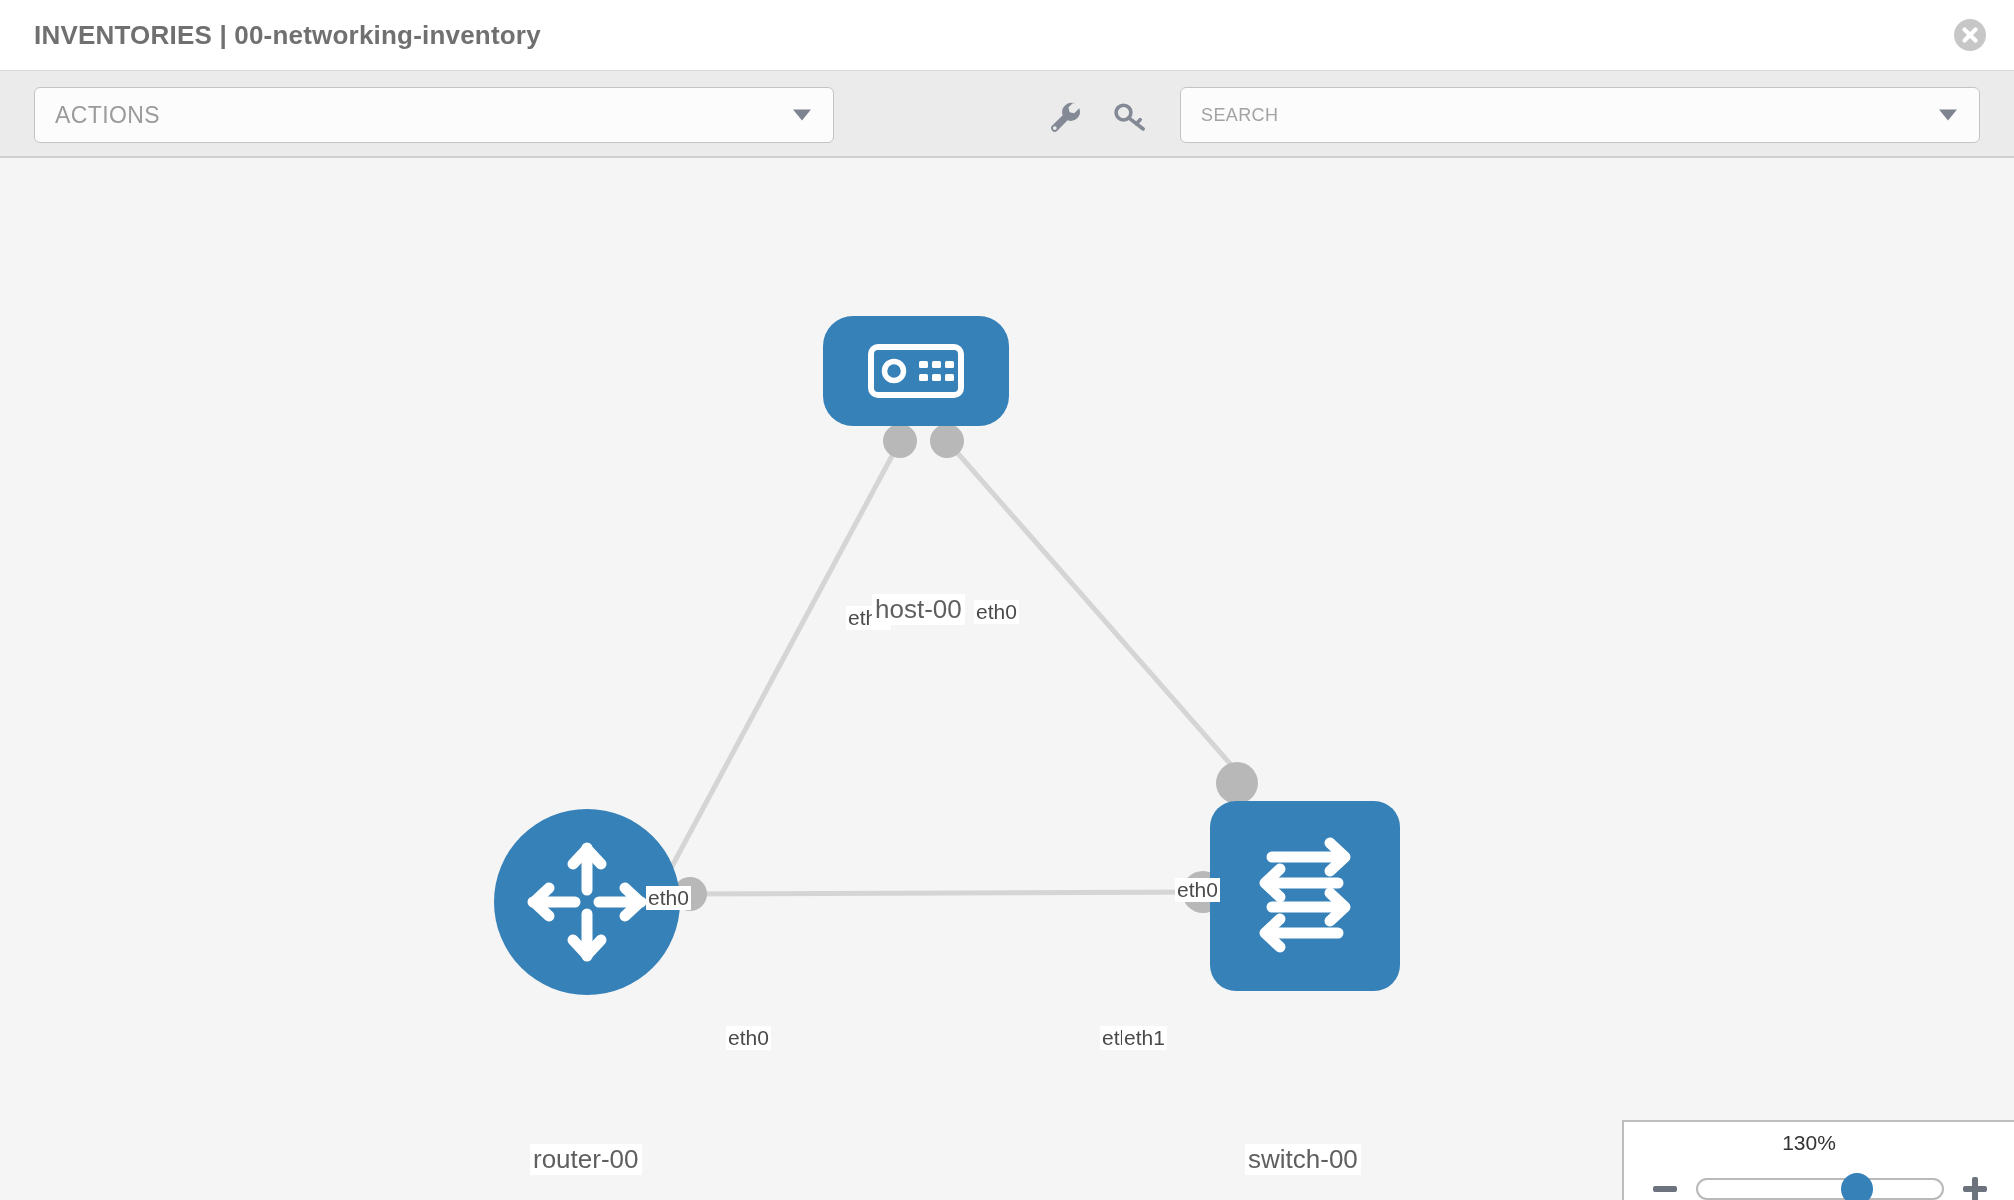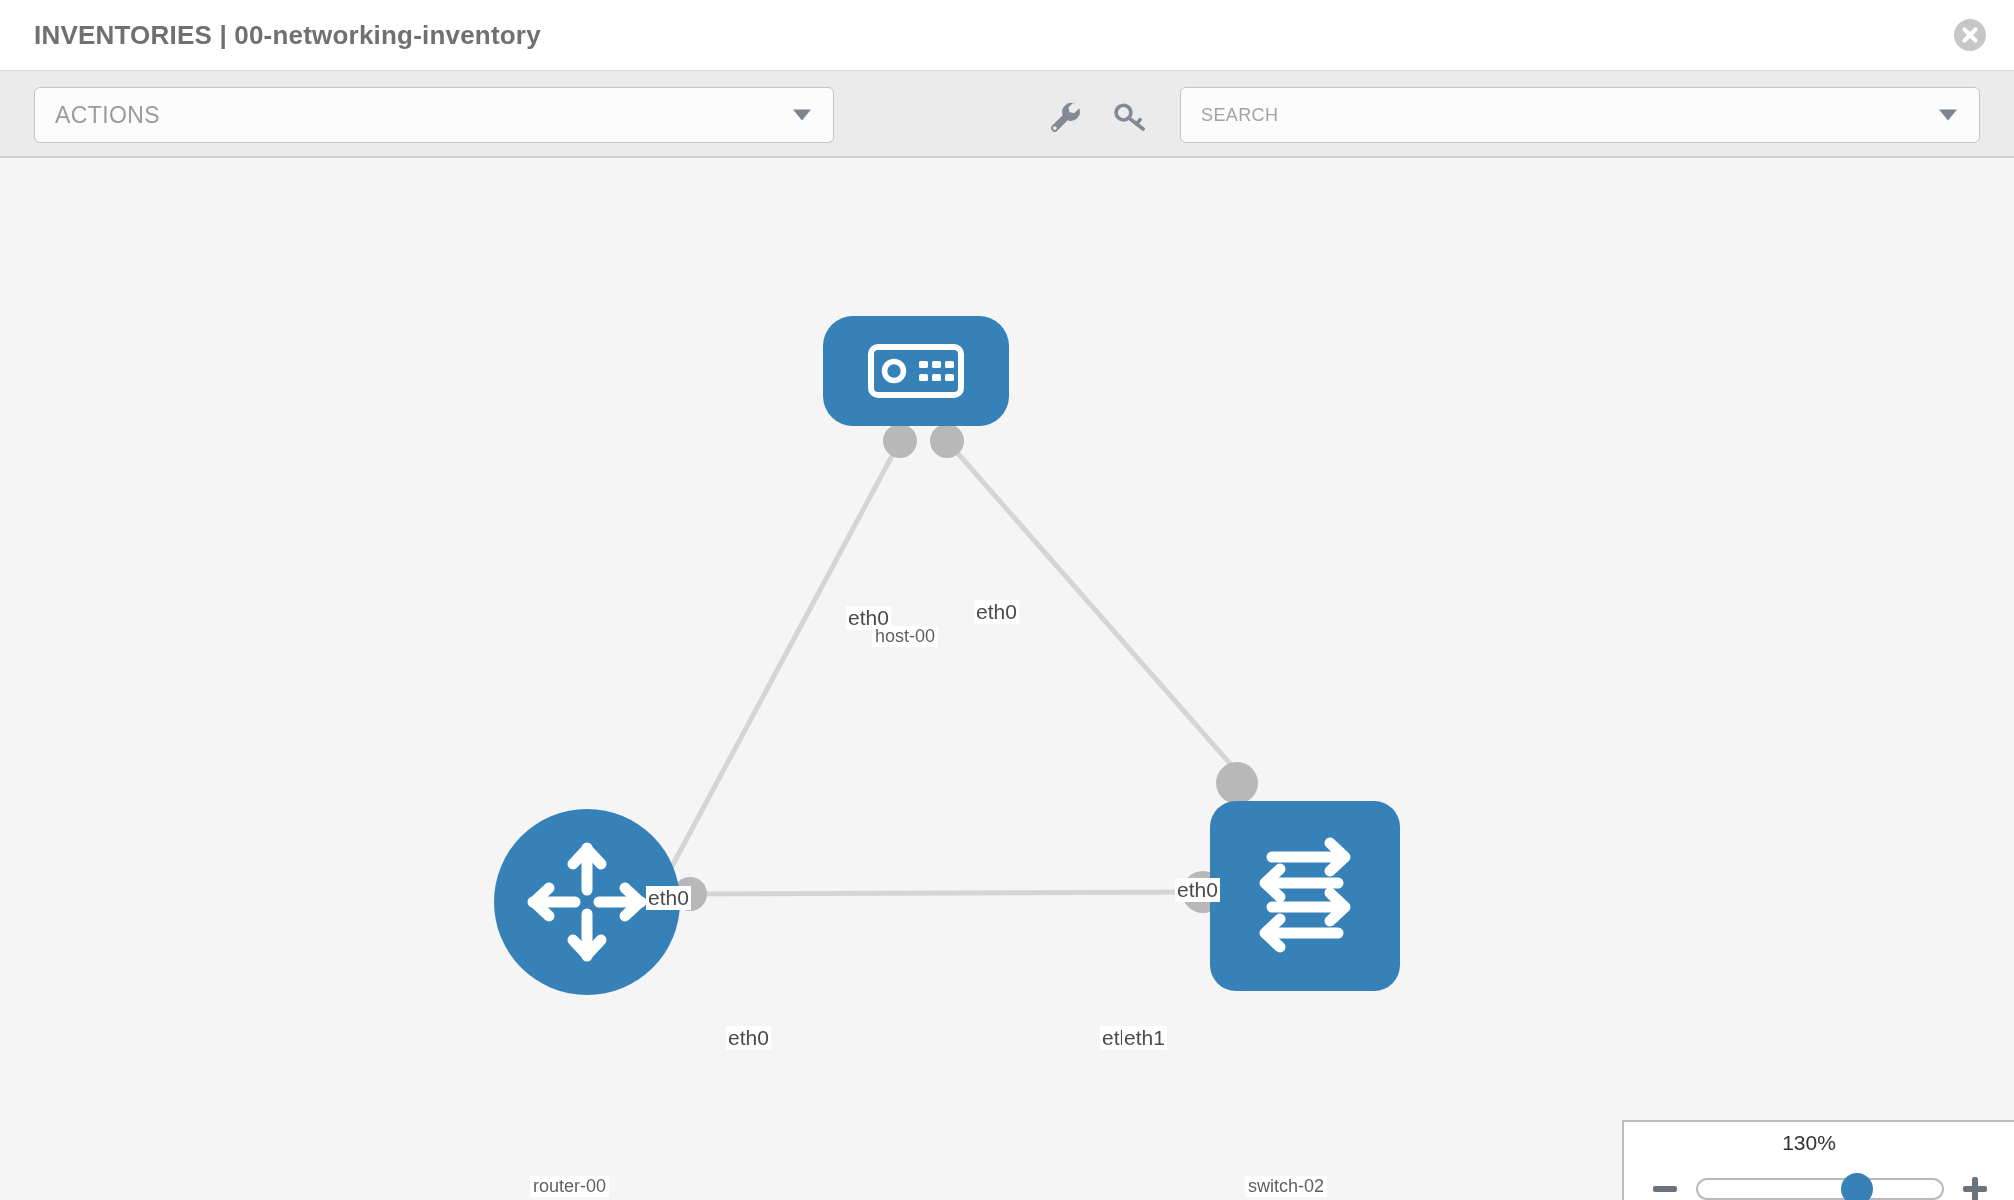--- a/index.html
+++ b/index.html
@@ -136,27 +136,26 @@
     cursor: pointer;
   }
   .node svg { display: block; }
 
   #node-host   { left: 823px; top: 158px; width: 186px; height: 110px; border-radius: 30px; }
   #node-router { left: 494px; top: 651px; width: 186px; height: 186px; border-radius: 50%; }
   #node-switch { left: 1210px; top: 643px; width: 190px; height: 190px; border-radius: 26px; }
 
   .node-label {
     position: absolute;
-    font-size: 18px;
+    font-size: 26px;
     color: #5f5f5f;
     background: #ffffff;
     padding: 0 3px;
     white-space: nowrap;
     pointer-events: none;
-    margin-top: 32px;
   }
   .iface-label {
     position: absolute;
     font-size: 21px;
     color: #4a4a4a;
     background: #ffffff;
     padding: 0 2px;
     white-space: nowrap;
     pointer-events: none;
   }
@@ -342,21 +341,21 @@
     <div class="iface-label" style="left:846px; top:448px;">eth0</div>
     <div class="iface-label" style="left:974px; top:442px;">eth0</div>
     <div class="iface-label" style="left:646px; top:728px;">eth0</div>
     <div class="iface-label" style="left:1175px; top:720px;">eth0</div>
     <div class="iface-label" style="left:726px; top:868px;">eth0</div>
     <div class="iface-label" style="left:1100px; top:868px;">eth0</div>
     <div class="iface-label" style="left:1122px; top:868px;text-align:center;">eth1</div>
 
     <div class="node-label" style="left:872px; top:436px;">host-00</div>
     <div class="node-label" style="left:530px; top:986px;">router-00</div>
-    <div class="node-label" style="left:1245px; top:986px;">switch-02</div>
+    <div class="node-label" style="left:1245px; top:986px;">switch-00</div>
 
   </div>
 
   <div class="zoom-panel">
     <div class="zoom-value">130%</div>
     <div class="zoom-row">
       <div class="zoom-minus"></div>
       <div class="zoom-slider">
         <div class="zoom-thumb" id="zoom-thumb" style="left: 65%;"></div>
       </div>

